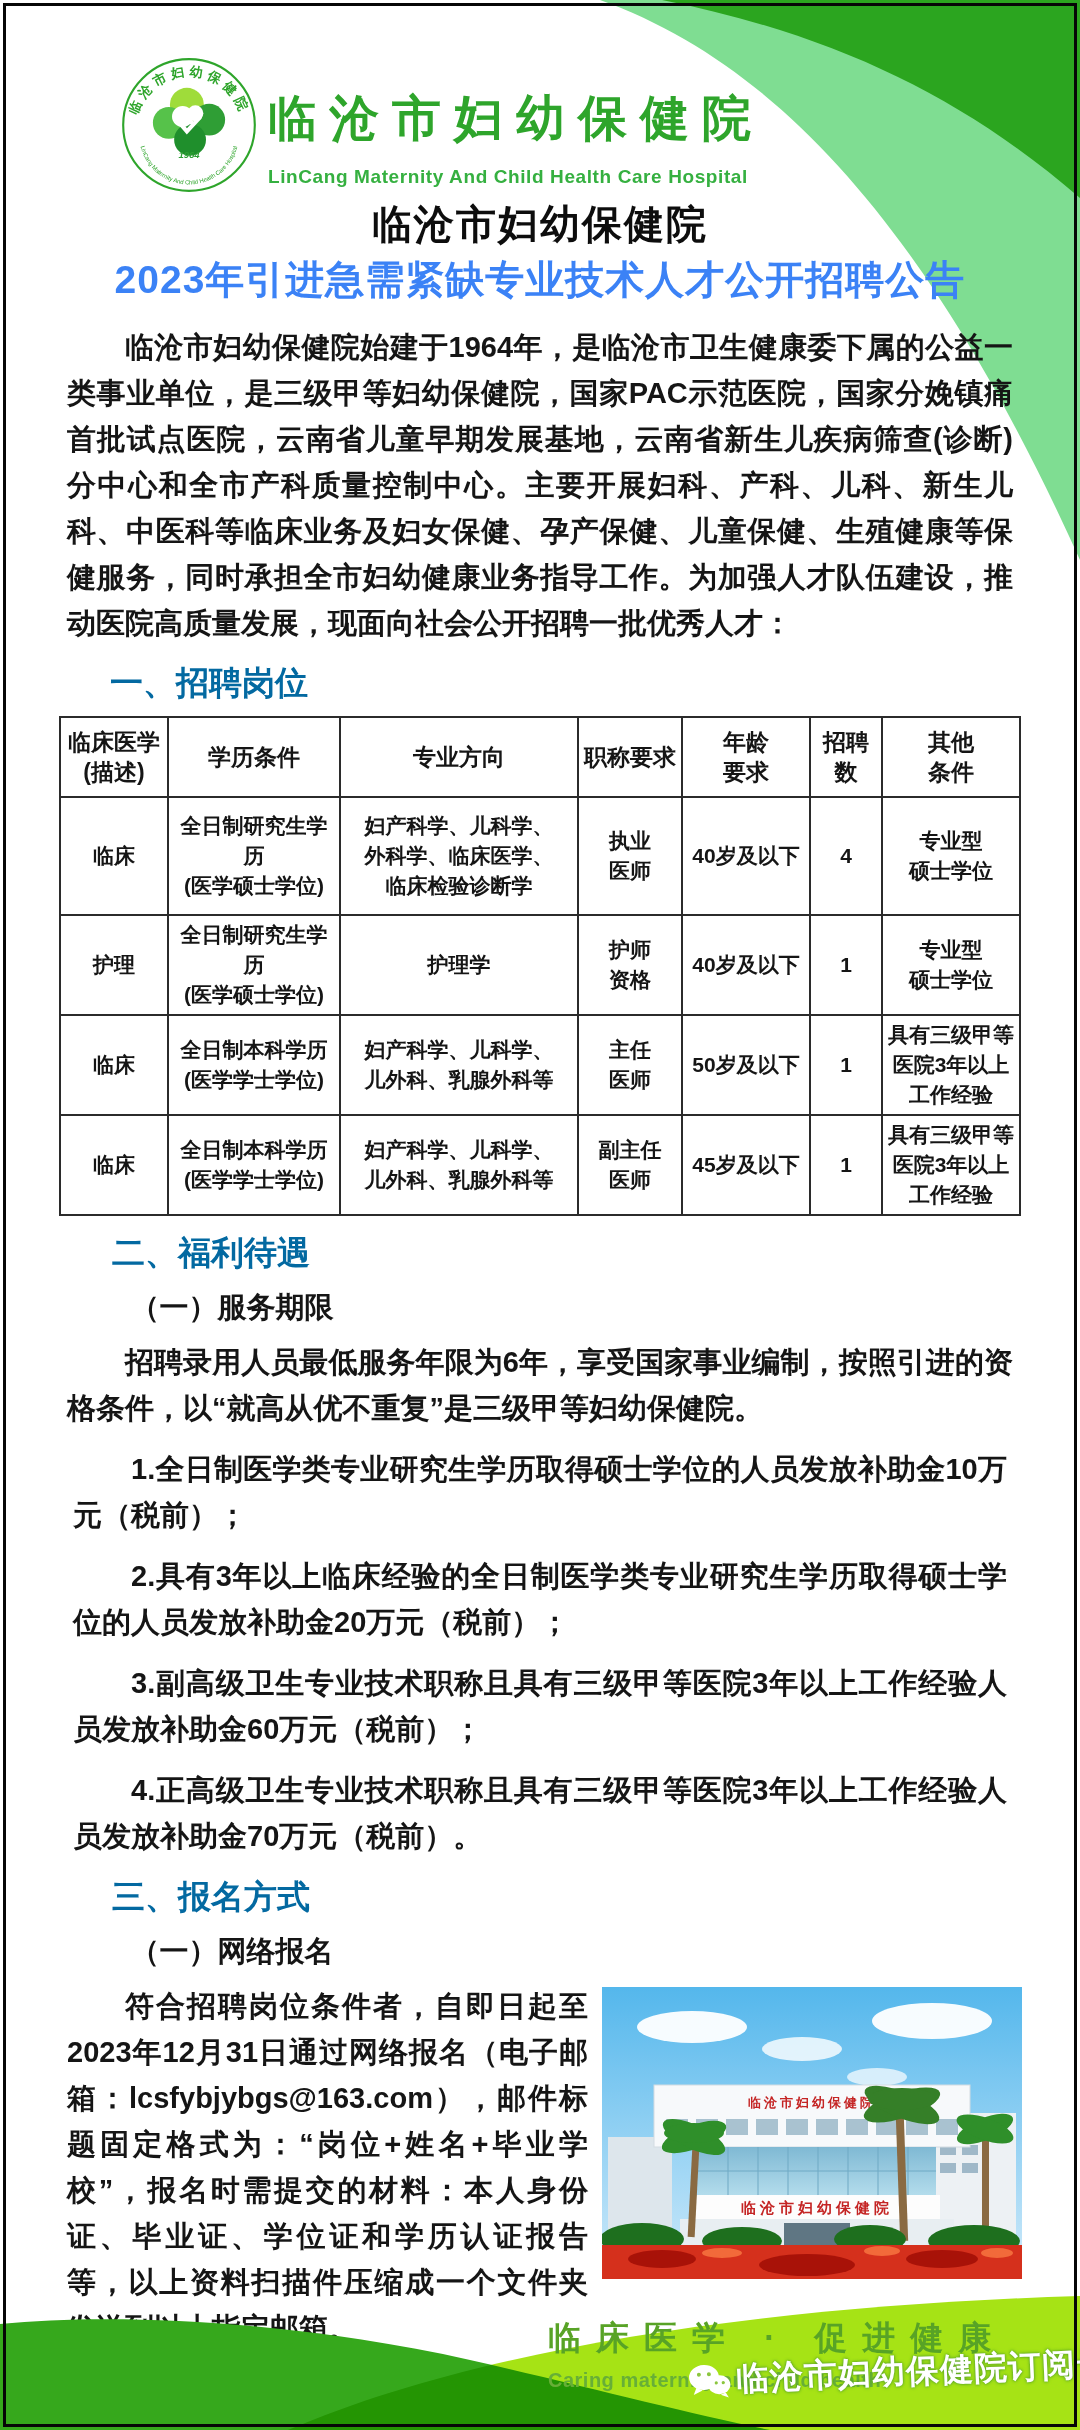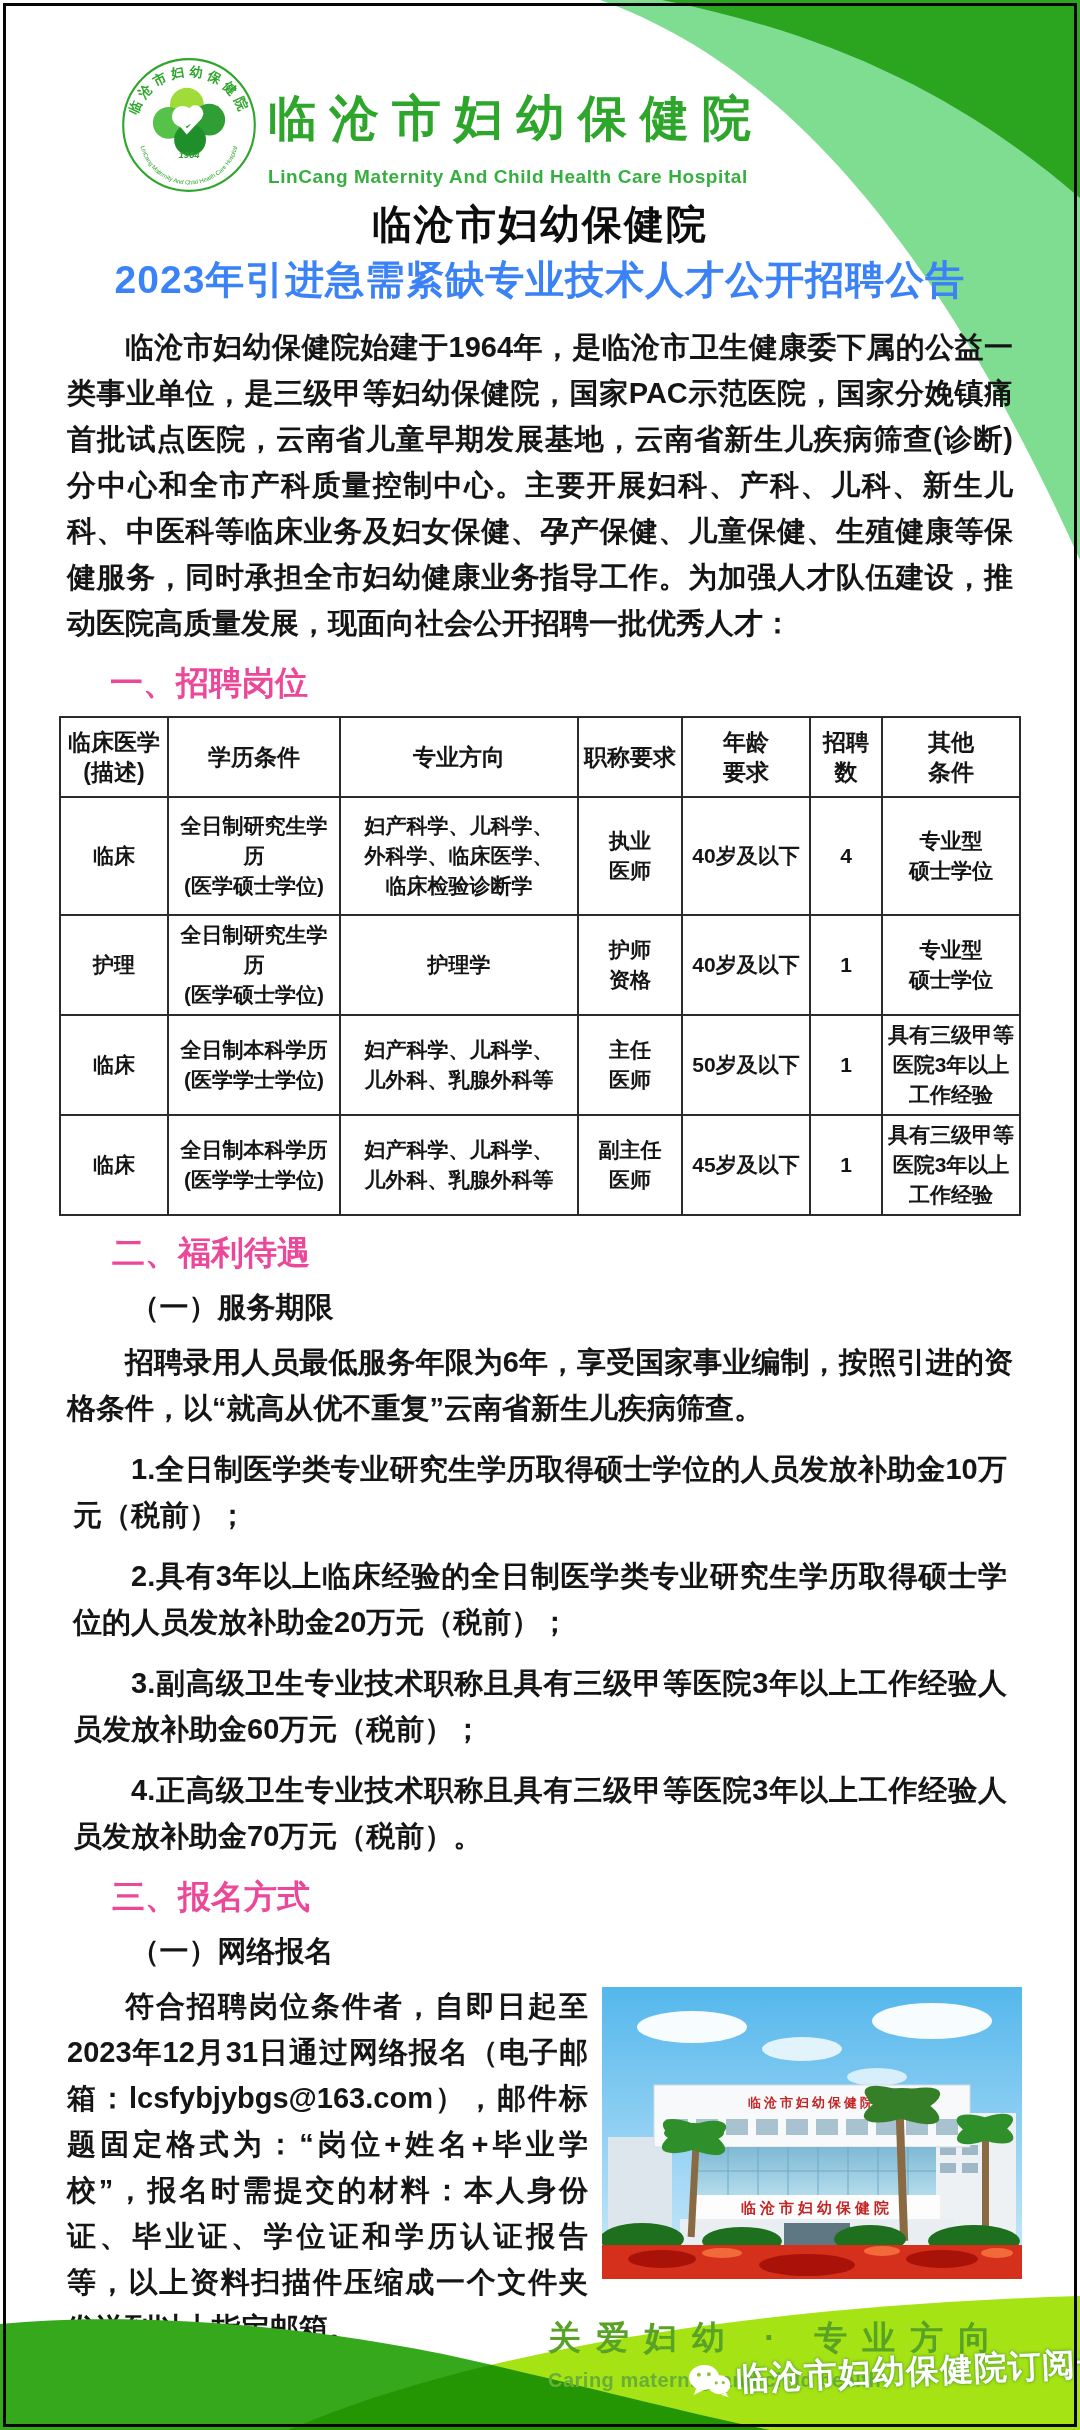--- a/index.html
+++ b/index.html
@@ -13,21 +13,21 @@
   .swoosh-top{position:absolute;top:0;right:0;width:1080px;height:620px;z-index:1;}
   .logo{position:absolute;left:120px;top:56px;width:138px;height:138px;z-index:3;}
   .brand{position:absolute;left:268px;top:86px;z-index:3;}
   .brand-cn{font-size:49px;font-weight:800;color:#2ea52b;letter-spacing:13px;white-space:nowrap;}
   .brand-en{font-size:19px;font-weight:700;color:#35b040;letter-spacing:.6px;margin-top:14px;white-space:nowrap;}
   
   .content{position:relative;z-index:2;padding:198px 58px 0 58px;font-size:29px;line-height:46px;font-weight:600;}
   .title1{ text-align:center;font-size:40px;line-height:52px;font-weight:800;color:#0d0d0d;letter-spacing:2px;margin:0;}
   .title2{ text-align:center;font-size:39px;line-height:56px;font-weight:800;color:#3b82f6;letter-spacing:1px;margin:2px 0 16px 0;}
   .para{margin:9px;text-align:justify;text-indent:2em;}
-  .h-section{font-size:33px;font-weight:800;color:#ec4899;margin:14px 0 8px 52px;line-height:46px;}
+  .h-section{font-size:33px;font-weight:800;color:#0369a1;margin:14px 0 8px 52px;line-height:46px;}
   .h-sub{margin:0 0 2px 0;text-indent:2.5em;font-weight:700;}
   .item{margin:15px;text-align:justify;text-indent:2em;}
   
   table.jobs{border-collapse:collapse;margin:10px auto 6px auto;width:960px;table-layout:fixed;}
   table.jobs th,table.jobs td{
     border:2px solid #2b2b2b;text-align:center;vertical-align:middle;
     font-size:21px;line-height:30px;font-weight:600;white-space:pre-line;padding:4px 3px;
   }
   table.jobs th{font-weight:700;font-size:23px;height:70px;}
   tr.r1{height:118px;} tr.r2{height:92px;} tr.r3{height:96px;} tr.r4{height:96px;}
@@ -169,21 +169,21 @@
         <td>1</td>
         <td>具有三级甲等
 医院3年以上
 工作经验</td>
       </tr>
     </tbody>
       </table>
 
     <p class="h-section" style="margin-left:54px">二、福利待遇</p>
     <p class="h-sub">（一）服务期限</p>
-    <p class="para">招聘录用人员最低服务年限为6年，享受国家事业编制，按照引进的资格条件，以“就高从优不重复”云南省新生儿疾病筛查。</p>
+    <p class="para">招聘录用人员最低服务年限为6年，享受国家事业编制，按照引进的资格条件，以“就高从优不重复”是三级甲等妇幼保健院。</p>
     <p class="item">1.全日制医学类专业研究生学历取得硕士学位的人员发放补助金10万元（税前）；</p>
     <p class="item">2.具有3年以上临床经验的全日制医学类专业研究生学历取得硕士学位的人员发放补助金20万元（税前）；</p>
     <p class="item">3.副高级卫生专业技术职称且具有三级甲等医院3年以上工作经验人员发放补助金60万元（税前）；</p>
     <p class="item">4.正高级卫生专业技术职称且具有三级甲等医院3年以上工作经验人员发放补助金70万元（税前）。</p>
 
     <p class="h-section" style="margin-left:54px">三、报名方式</p>
     <p class="h-sub">（一）网络报名</p>
 
     <div class="clearfix">
 
@@ -288,21 +288,21 @@
     <p class="contact">联系地址：云南省临沧市临翔区旗山路534号，联系人：覃老师、唐老师</p>
 
   </div>
 
   <svg class="swoosh-bottom" viewBox="0 0 1080 210">
     <path d="M1080,76 C760,86 480,128 288,210 L1080,210 Z" fill="#a6e315"></path>
     <path d="M0,104 C120,92 300,102 470,140 C580,165 690,194 770,210 L0,210 Z" fill="#36a81c" style="mix-blend-mode:multiply"></path>
   </svg>
 
   <div class="slogan">
-    <div class="slogan-cn">关爱妇幼 · 专业方向</div>
+    <div class="slogan-cn">临床医学 · 促进健康</div>
     <div class="slogan-en">Caring maternity and child health</div>
   </div>
 
   <div class="wechat">
     <svg width="46" height="36" viewBox="0 0 46 36">
       <ellipse cx="18" cy="14" rx="15" ry="12.5" fill="#ffffff"></ellipse>
       <path d="M10,24 l-3,7 l9,-4 Z" fill="#ffffff"></path>
       <circle cx="13" cy="11" r="2" fill="#8cc63f"></circle>
         <circle cx="23" cy="11" r="2" fill="#8cc63f"></circle>
       <ellipse cx="33" cy="22" rx="11" ry="9.5" fill="#ffffff"></ellipse>

